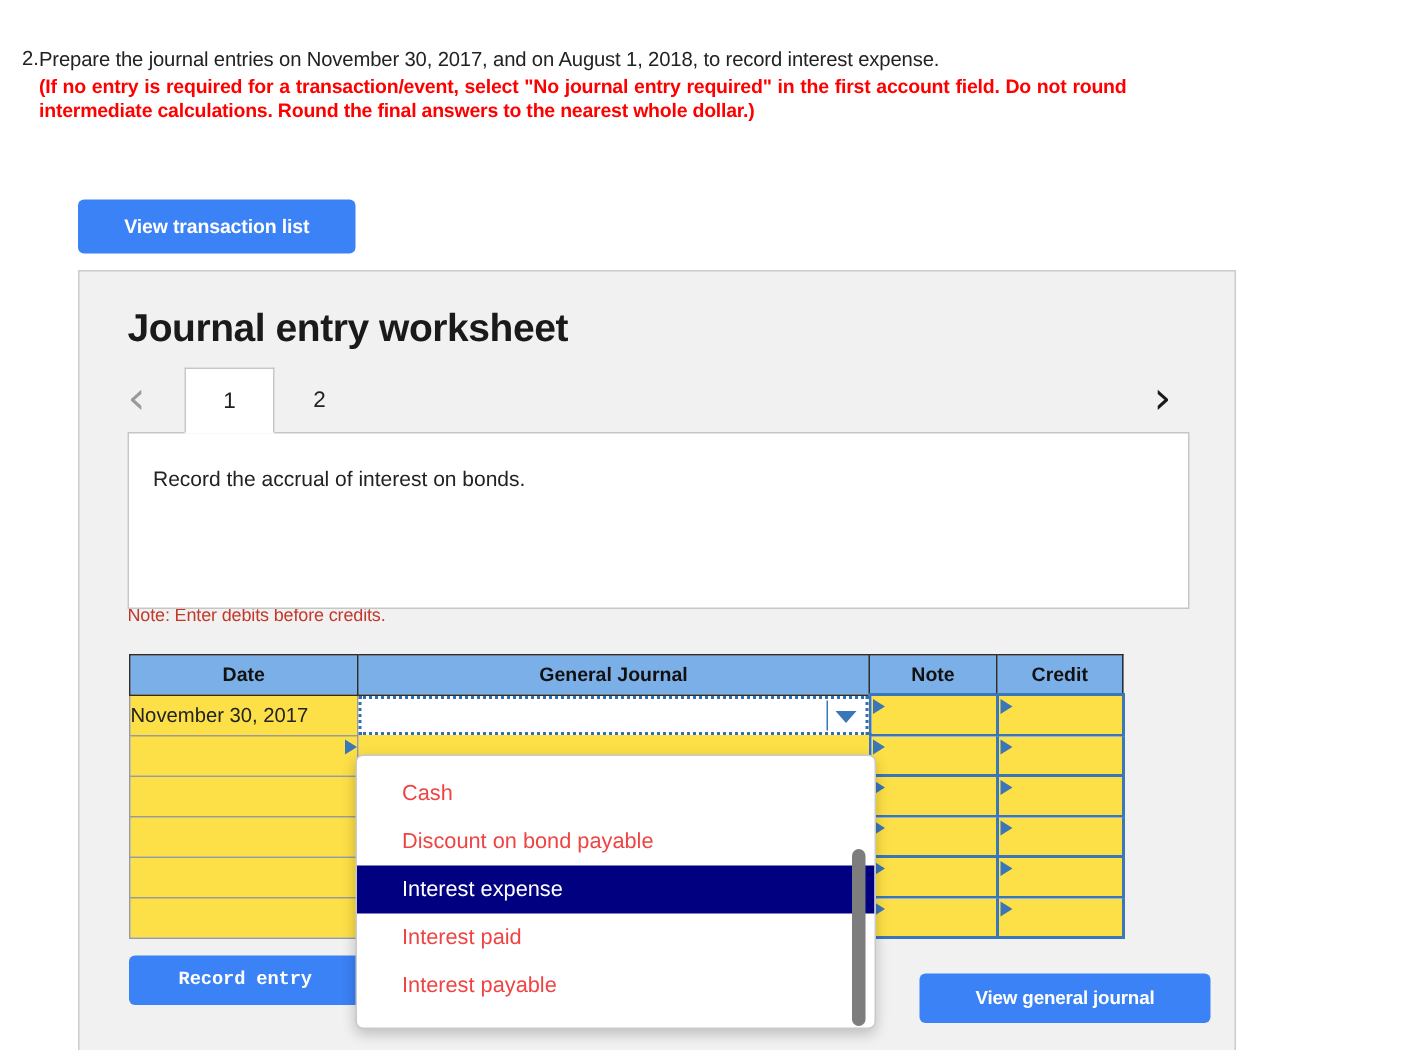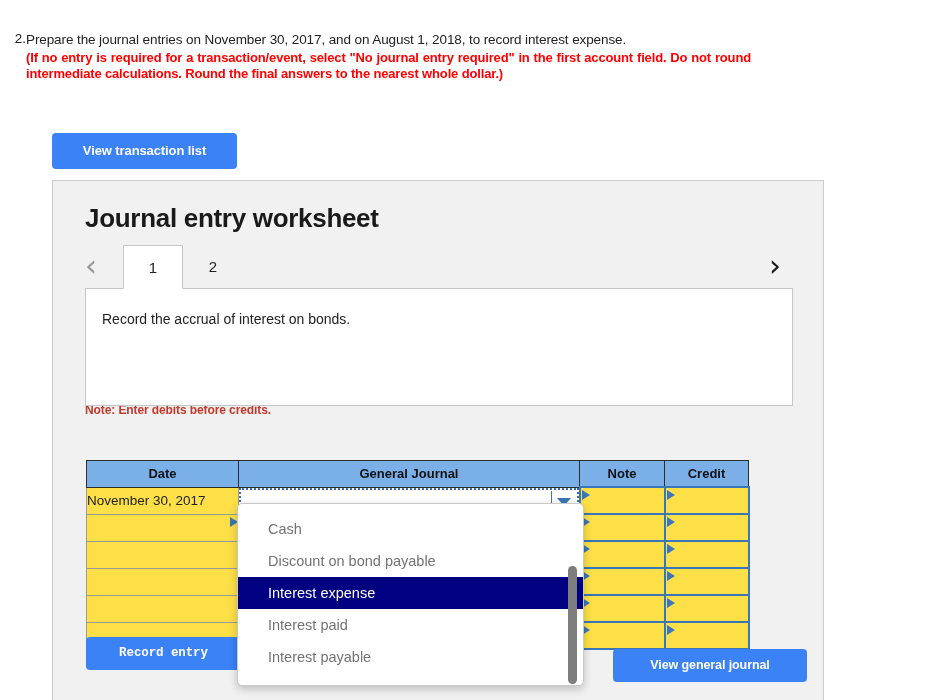--- a/index.html
+++ b/index.html
@@ -164,34 +164,33 @@
     padding: 22px 0 0 16px;
     font-size: 14px;
     color: #222;
   }
 
   #credits-note {
     position: absolute;
     left: 32px;
     top: 222px;
     font-size: 12px;
-    font-weight: bold;
+    font-weight: normal;
     color: #c0392b;
     letter-spacing: -0.1px;
   }
 
   
   #journal-table {
     position: absolute;
     left: 33px;
     top: 255px;
     width: 662px;
     border-collapse: collapse;
     table-layout: fixed;
-    margin-top: 24px;
   }
   #journal-table th {
     background: #7bafe8;
     border: 1px solid #2d2d2d;
     font-size: 13px;
     font-weight: bold;
     color: #111;
     height: 25px;
     padding: 0;
     text-align: center;
@@ -336,21 +335,21 @@
   }
   #dropdown-list {
     position: relative;
     padding-top: 9px;
   }
   .dd-option {
     height: 32px;
     line-height: 32px;
     padding-left: 30px;
     font-size: 14.5px;
-    color: #737373;
+    color: #ef4444;
     cursor: pointer;
     white-space: nowrap;
   }
   .dd-option.selected {
     background: #000080;
     color: #ffffff;
   }
   #dropdown-scrollbar {
     position: absolute;
     right: 6px;

